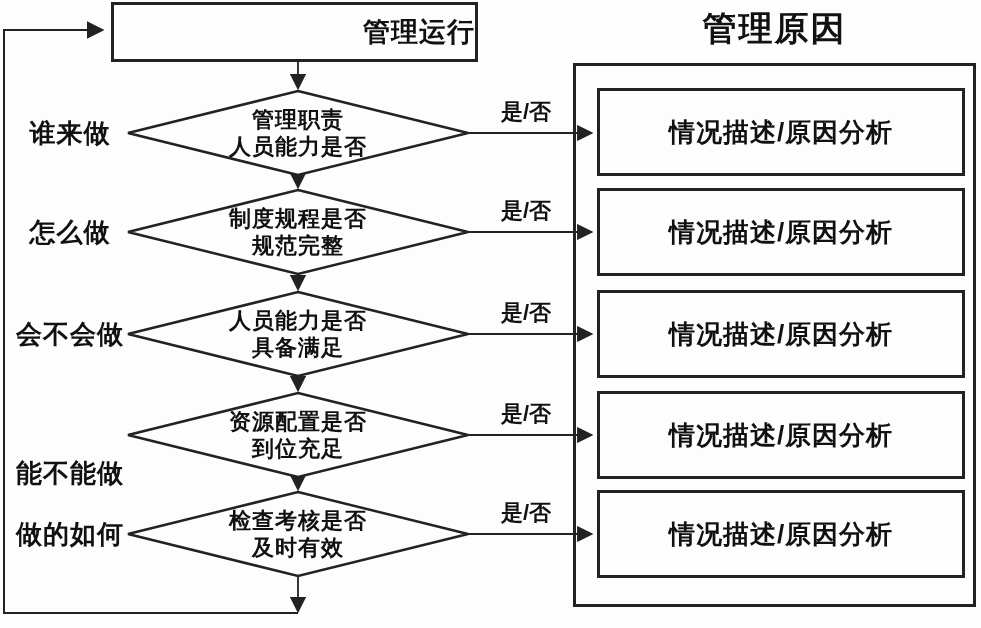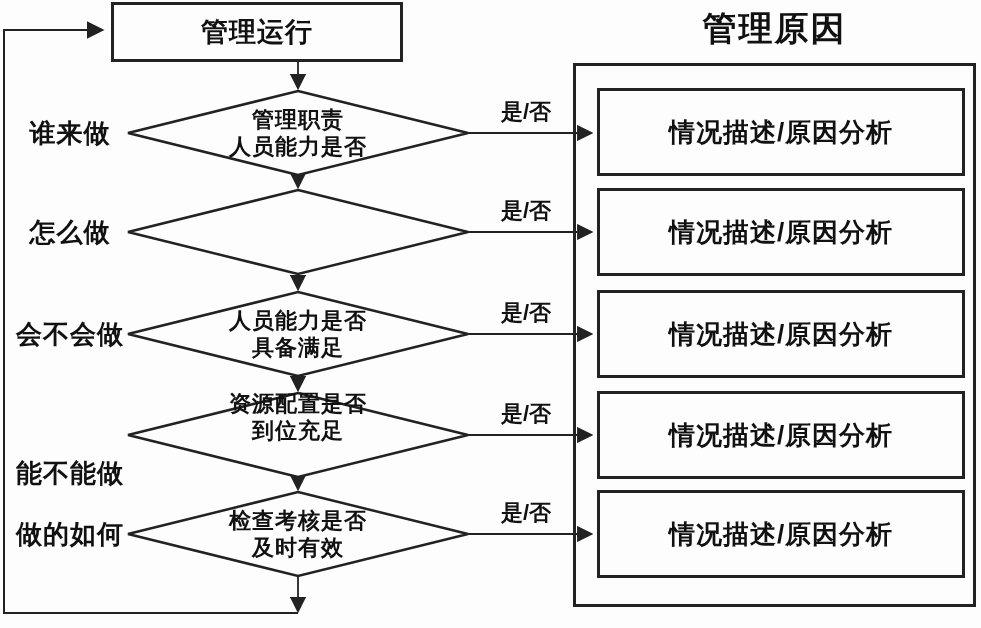--- a/index.html
+++ b/index.html
@@ -7,21 +7,21 @@
     position:relative;width:981px;height:628px;background:#fdfdfd;
     font-family:"Liberation Sans","DejaVu Sans",sans-serif;
     color:#111111;overflow:hidden;
   }
   svg.layer{position:absolute;left:0;top:0;width:981px;height:628px;}
   .abs{position:absolute;box-sizing:border-box;}
   .box{
     border:3px solid #222;background:#fdfdfd;
     display:flex;align-items:center;justify-content:center;
   }
-  .top-box{left:111px;top:2px;width:292px;height:60px;}
+  .top-box{left:111px;top:2px;width:367px;height:60px;justify-content:flex-end;}
   .top-box-label{font-size:27px;font-weight:bold;letter-spacing:1px;}
   .panel-header{
     left:573px;top:8px;width:403px;height:42px;
     display:flex;align-items:center;justify-content:center;
     font-size:34px;font-weight:bold;letter-spacing:2px;
   }
   .cause-panel{left:573px;top:63px;width:403px;height:544px;border:3px solid #222;background:transparent;}
   .result-box{left:597px;width:368px;height:88px;border:3px solid #222;}
   .result-label{font-size:26px;font-weight:bold;letter-spacing:1px;}
   .row-label{
@@ -86,37 +86,41 @@
   <div class="abs diamond-text" style="top:103px;">
     <div>管理职责</div>
     <div>人员能力是否</div>
   </div>
   <div class="abs branch-label" style="top:101px;">是/否</div>
   <div class="abs box result-box" style="top:88px;">
     <span class="result-label">情况描述/原因分析</span>
   </div>
 
   <div class="abs row-label" style="top:215px;">怎么做</div>
+  <div class="abs diamond-text" style="top:202px;">
+    <div>制度规程是否</div>
+    <div>规范完整</div>
+  </div>
   <div class="abs branch-label" style="top:200px;">是/否</div>
   <div class="abs box result-box" style="top:188px;">
     <span class="result-label">情况描述/原因分析</span>
   </div>
 
   <div class="abs diamond-text" style="top:304px;">
     <div>人员能力是否</div>
     <div>具备满足</div>
   </div>
   <div class="abs row-label" style="top:317px;">会不会做</div>
   <div class="abs branch-label" style="top:302px;">是/否</div>
   <div class="abs box result-box" style="top:290px;">
     <span class="result-label">情况描述/原因分析</span>
   </div>
 
   <div class="abs row-label" style="top:418px;margin-top:38px;">能不能做</div>
-  <div class="abs diamond-text" style="top:387px;">
+  <div class="abs diamond-text" style="top:405px;">
     <div>资源配置是否</div>
     <div>到位充足</div>
   </div>
   <div class="abs branch-label" style="top:403px;">是/否</div>
   <div class="abs box result-box" style="top:391px;">
     <span class="result-label">情况描述/原因分析</span>
   </div>
 
   <div class="abs row-label" style="top:517px;">做的如何</div>
   <div class="abs diamond-text" style="top:504px;">

